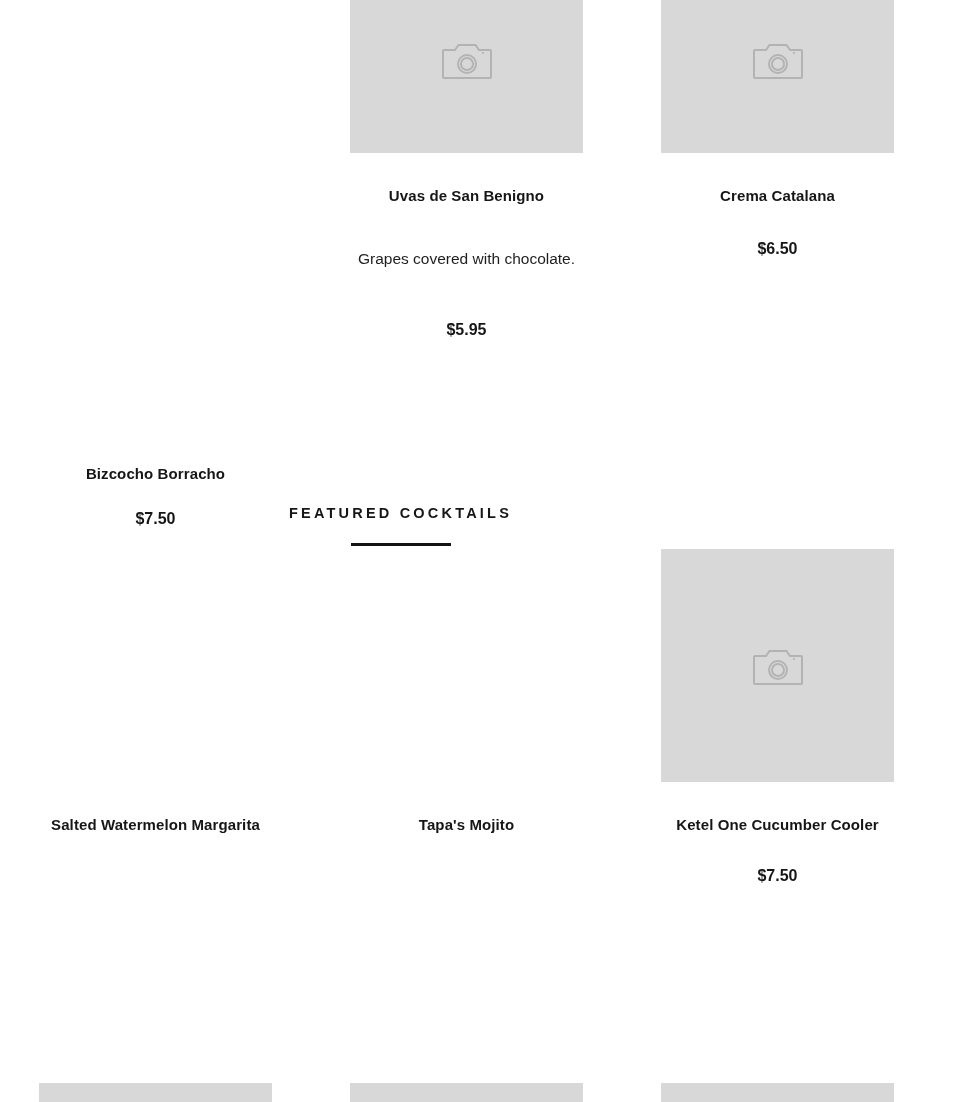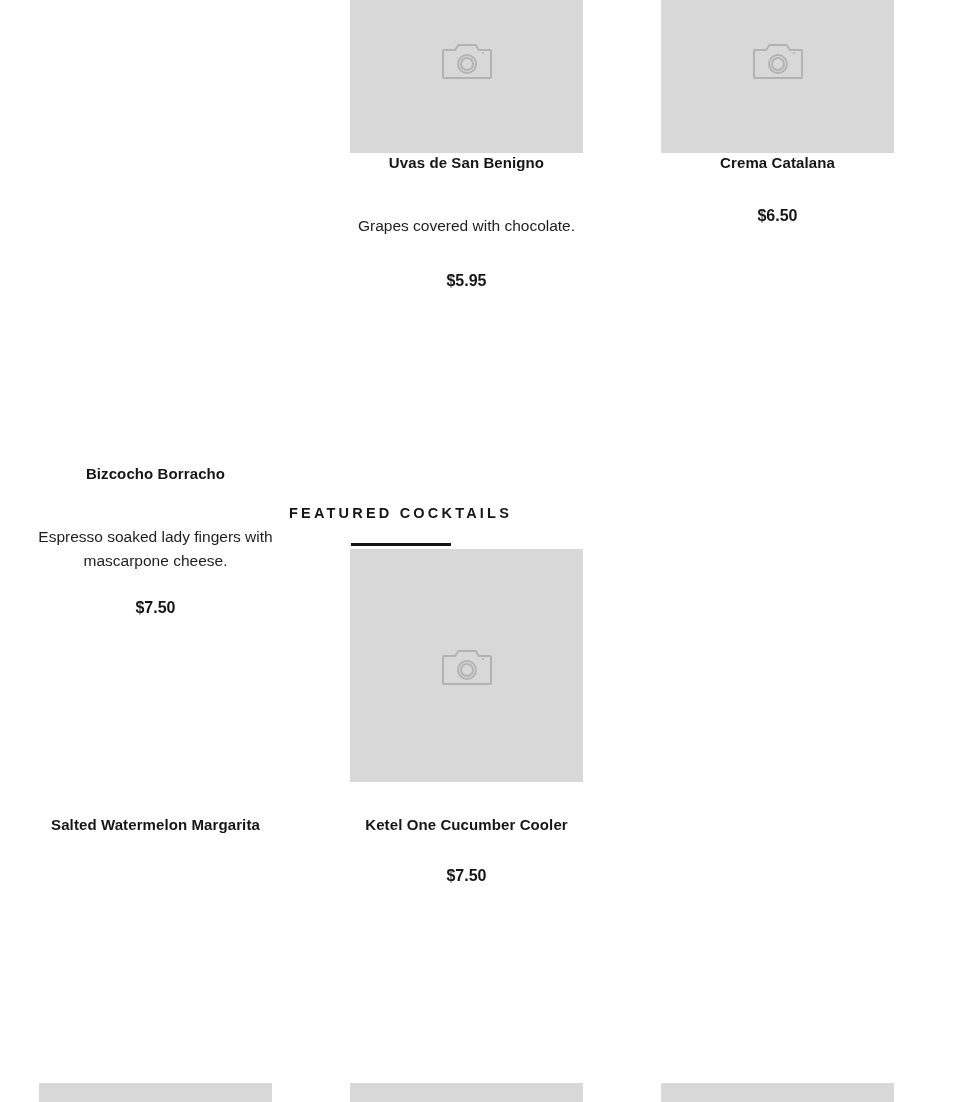--- a/index.html
+++ b/index.html
@@ -66,23 +66,23 @@
     letter-spacing: .1px;
     line-height: 1.3;
     text-align: center;
     color: #161616;
     margin: 0;
   }
   .item-desc {
     font-size: 15.5px;
     font-weight: 400;
     line-height: 24px;
-    text-align: center;
+    text-align: right;
     color: #1e1e1e;
-    margin: 0;
+    margin: 16px;
   }
   .item-price {
     font-size: 16px;
     font-weight: 700;
     text-align: center;
     color: #161616;
     margin: 0;
   }
 
   
@@ -105,21 +105,21 @@
     margin: 22px auto 0 auto;
   }
 
   
   #desserts-row   { position: absolute; left: 0; top: -40px; }
   #cocktails-head { position: absolute; left: 0; top: 505px; }
   #cocktails-row  { position: absolute; left: 0; top: 549px; }
   #next-row       { position: absolute; left: 0; top: 1083px; }
 
   
-  #desserts-row .item-title { }
+  #desserts-row .item-title { margin-top: 33px; }
   #desserts-row .item-desc  { margin-top: 41px; }
   #desserts-row .item-price { margin-top: 34px; }
   #desserts-row .col-no-image .item-title { margin-top: 271px; }
   #desserts-row .col-no-image .item-desc  { margin-top: 41px; }
   #desserts-row .col-no-image .item-price { margin-top: 26px; }
 
   
   #cocktails-row .item-title { margin-top: 33px; }
   #cocktails-row .item-desc  { margin-top: 41px; }
   #cocktails-row .item-price { margin-top: 32px; }
@@ -131,21 +131,20 @@
 </head>
 <body>
 
 <div class="page">
 
   <div class="menu-row" id="desserts-row">
 
     <div class="menu-col col-no-image">
       <div class="img-ph empty-slot"></div>
       <p class="item-title">Bizcocho Borracho</p>
-      <p class="item-desc">Espresso soaked lady fingers with mascarpone cheese.</p>
       <p class="item-price">$7.50</p>
     </div>
 
     <div class="menu-col">
       <div class="img-ph short-top">
         <svg class="cam-icon" width="50" height="42" viewBox="0 0 50 42" fill="none" stroke="#b3b3b3" stroke-width="2">
           <path d="M2 11h11l3.5-5h17l3.5 5h11a1 1 0 0 1 1 1v26a1 1 0 0 1-1 1H2a1 1 0 0 1-1-1V12a1 1 0 0 1 1-1z"></path>
           <circle cx="25" cy="25" r="9"></circle>
           <circle cx="25" cy="25" r="6"></circle>
           <circle cx="41" cy="14" r="1.1" stroke="none" fill="#b3b3b3"></circle>
@@ -176,20 +175,25 @@
   </div>
 
   <div class="menu-row" id="cocktails-row">
 
     <div class="menu-col col-no-image">
       <div class="img-ph empty-slot"></div>
       <p class="item-title">Salted Watermelon Margarita</p>
 
     </div>
 
+    <div class="menu-col col-no-image">
+      <div class="img-ph empty-slot"></div>
+      <p class="item-title">Tapa's Mojito</p>
+
+    </div>
 
     <div class="menu-col">
       <div class="img-ph">
         <svg class="cam-icon" width="50" height="42" viewBox="0 0 50 42" fill="none" stroke="#b3b3b3" stroke-width="2">
           <path d="M2 11h11l3.5-5h17l3.5 5h11a1 1 0 0 1 1 1v26a1 1 0 0 1-1 1H2a1 1 0 0 1-1-1V12a1 1 0 0 1 1-1z"></path>
           <circle cx="25" cy="25" r="9"></circle>
           <circle cx="25" cy="25" r="6"></circle>
           <circle cx="41" cy="14" r="1.1" stroke="none" fill="#b3b3b3"></circle>
         </svg>
       </div>

